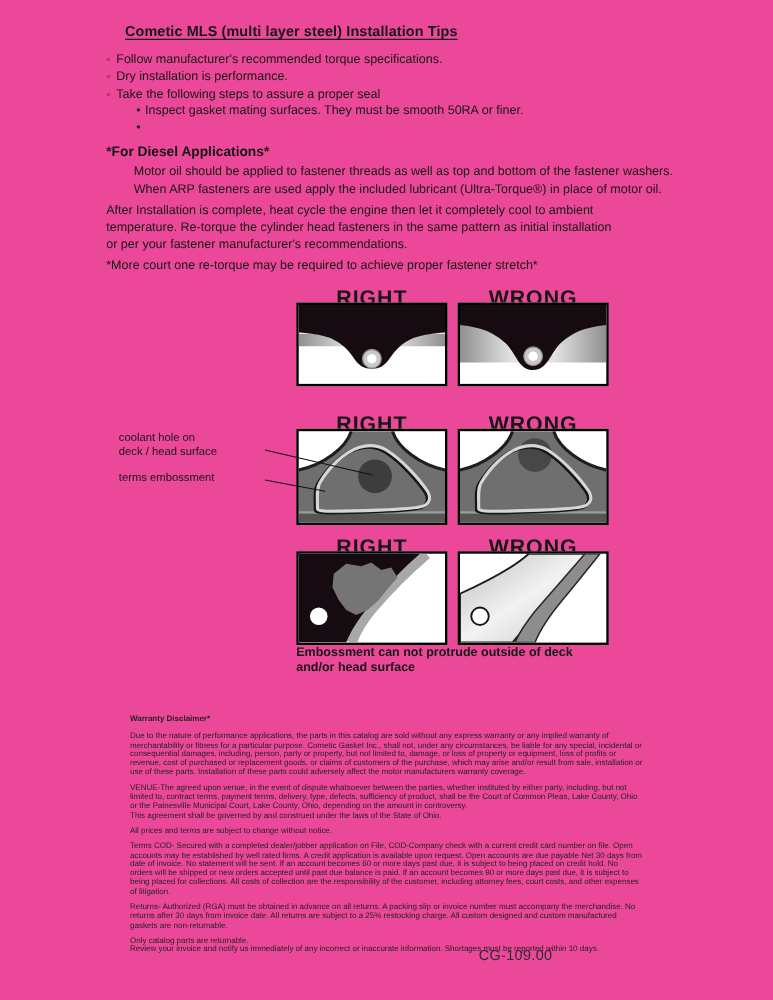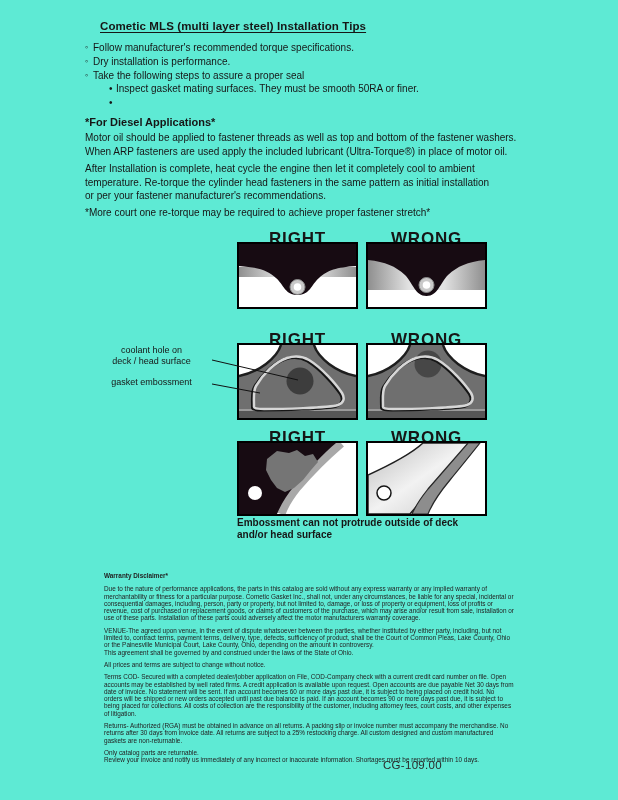--- a/index.html
+++ b/index.html
@@ -1,33 +1,33 @@
 <!DOCTYPE html>
 <html><head>
 <meta charset="utf-8">
 <style>
   html,body{margin:0;padding:0;}
-  .page{position:relative;width:618px;height:800px;background:#5eead4;overflow:hidden;
+  .page{position:relative;width:618px;height:800px;background:#ec4899;overflow:hidden;
         font-family:"Liberation Sans",sans-serif;color:#161616;}
   .abs{position:absolute;}
   .title{left:100px;top:20px;font-size:11.5px;font-weight:700;text-decoration:underline;
          text-underline-offset:2px;letter-spacing:.1px;}
   .bullets{left:85px;top:41px;width:510px;font-size:10px;line-height:13.8px;}
   .brow{display:flex;}
   .m1{width:8px;font-size:9px;flex:0 0 8px;}
   .sub{padding-left:24px;}
   .m2{width:7px;font-size:10px;flex:0 0 7px;}
   .h2{left:85px;top:116px;font-size:11px;font-weight:700;}
   .para{left:85px;width:470px;font-size:10px;line-height:13.6px;white-space:pre-line;}
-  .p1{top:131px;} .p2{top:162px;} .p3{top:206px;}
+  .p1{top:131px;margin-left:22px;} .p2{top:162px;} .p3{top:206px;}
   .dlabel{top:0;width:121px;text-align:center;font-size:17px;font-weight:700;letter-spacing:.8px;}
   .dbox{width:121px;border:2px solid #000;box-sizing:border-box;background:#fff;}
   .dbox svg{display:block;}
   .cap{font-size:10px;font-weight:700;line-height:11.5px;}
-  .anno{font-size:9px;line-height:10.5px;text-align:center;width:113px;left:95px;}
+  .anno{font-size:9px;line-height:10.5px;text-align:left;width:113px;left:95px;}
   .warr{left:104px;top:572px;width:410px;font-size:6.4px;line-height:7.3px;color:#222;}
   .warr .whead{font-weight:700;margin-bottom:6px;}
   .wpara{white-space:pre-line;margin-bottom:5px;}
   .footer{left:383px;top:759px;font-size:11.5px;color:#2b2b2b;letter-spacing:.3px;}
 </style>
 </head>
 <body>
 
 <div class="page">
 
@@ -99,21 +99,21 @@
       <circle cx="58.5" cy="41" r="7.5" fill="#c9c9c9" stroke="#8a8a8a" stroke-width="1"></circle>
       <circle cx="58.5" cy="41" r="3.8" fill="#ffffff"></circle>
     </svg>
   </div>
 
   <div class="abs dlabel" style="left:237px;top:330px;">RIGHT</div>
   <div class="abs dlabel" style="left:366px;top:330px;">WRONG</div>
 
   <div class="abs anno" style="top:345px;white-space:pre-line;">coolant hole on
 deck / head surface</div>
-  <div class="abs anno" style="top:377px;">gasket embossment</div>
+  <div class="abs anno" style="top:377px;">terms embossment</div>
 
   <div class="abs dbox" style="left:237px;top:343px;height:77px;">
     <svg width="117" height="73" viewBox="0 0 117 73">
       <rect width="117" height="73" fill="#6f6f6f"></rect>
       <rect y="64" width="117" height="2" fill="#9a9a9a"></rect>
       <rect y="66" width="117" height="7" fill="#565656"></rect>
       <path d="M0,0 H42 C38,13 20,27 0,31 Z" fill="#ffffff"></path>
       <path d="M42,0 C38,13 20,27 0,31" stroke="#1e1e1e" stroke-width="2.5" fill="none"></path>
       <path d="M117,0 H75 C79,13 97,27 117,31 Z" fill="#ffffff"></path>
       <path d="M75,0 C79,13 97,27 117,31" stroke="#1e1e1e" stroke-width="2.5" fill="none"></path>

